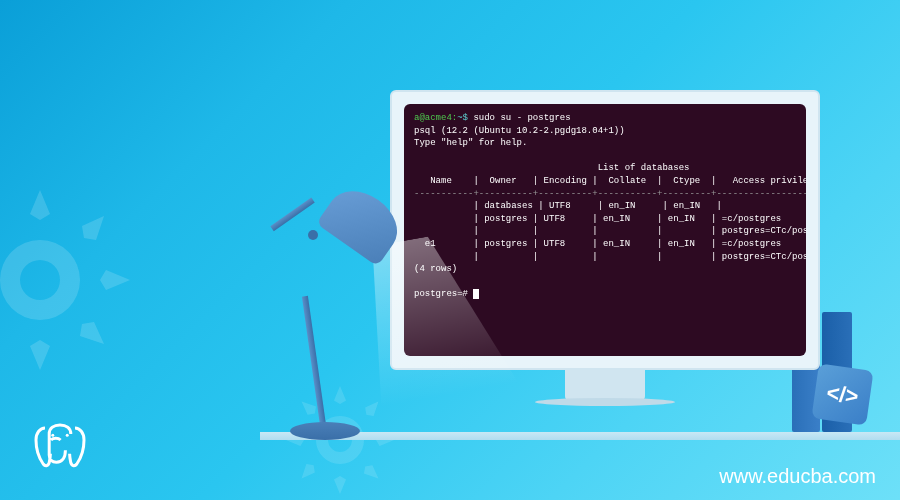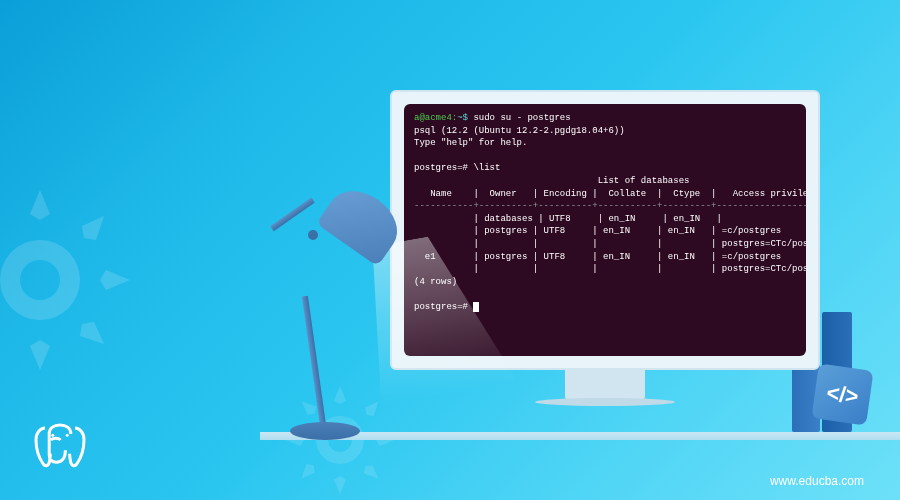--- a/index.html
+++ b/index.html
@@ -4,21 +4,21 @@
 <style>
 *{margin:0;padding:0;box-sizing:border-box}
 body{width:900px;height:500px;overflow:hidden;font-family:Arial,Helvetica,sans-serif;position:relative}
 .container{width:900px;height:500px;background:linear-gradient(135deg,#0a9fd8 0%,#1eb8e8 25%,#2ac6f0 50%,#4dd4f5 75%,#6de0f8 100%);position:relative;overflow:hidden}
 .title-section{position:absolute;top:40px;left:40px;z-index:10}
 .title{color:#fff;font-size:48px;font-weight:bold;letter-spacing:1px}
 .gear1{position:absolute;left:-60px;top:180px;width:200px;height:200px;opacity:0.15}
 .gear2{position:absolute;left:280px;top:380px;width:120px;height:120px;opacity:0.12}
 .pg-logo{position:absolute;left:30px;bottom:20px;z-index:10}
 .pg-logo svg{width:60px;height:60px}
-.watermark{position:absolute;right:36px;bottom:12px;color:#fff;font-size:12px;font-weight:500;z-index:10}
+.watermark{position:absolute;right:24px;bottom:12px;color:#fff;font-size:20px;font-weight:500;z-index:10}
 .desk{position:absolute;left:260px;right:0;bottom:60px;height:8px;background:linear-gradient(to bottom,#c8e8f5 0%,#b0ddf0 100%);z-index:3}
 .monitor{position:absolute;right:80px;top:90px;width:430px;height:310px;z-index:5}
 .m-bezel{width:430px;height:280px;background:#e8f4fa;border:2px solid #d0e5f0;border-radius:6px;padding:12px}
 .m-screen{width:100%;height:100%;background:#2d0a22;border-radius:6px;padding:8px 10px;font-family:'Courier New',monospace;font-size:9px;line-height:1.4;color:#fff;overflow:hidden}
 .m-stand{width:80px;height:30px;background:#d0e5f0;margin:0 auto;border-radius:0 0 4px 4px}
 .m-base{width:140px;height:8px;background:#c0dae8;margin:-2px auto 0;border-radius:50%}
 .t-green{color:#4ec94e}
 .t-cyan{color:#5ed4d4}
 .t-gray{color:#999}
 .cursor{display:inline-block;width:6px;height:10px;background:#fff;vertical-align:middle}
@@ -55,24 +55,23 @@
     <div class="lamp-arm"></div>
     <div class="lamp-joint"></div>
     <div class="lamp-pole"></div>
     <div class="lamp-base"></div>
   </div>
 
   <div class="monitor">
     <div class="m-bezel">
       <div class="m-screen">
         <div class="term-line"><span class="t-green">a@acme4:</span><span class="t-cyan">~$ </span><span>sudo su - postgres</span></div>
-        <div class="term-line">psql (12.2 (Ubuntu 12.2-2.pgdg18.04+6))</div>
+        <div class="term-line">psql (12.2 (Ubuntu 10.2-2.pgdg18.04+1))</div>
         <div class="term-line">Type "help" for help.</div>
         <div class="term-line">&nbsp;</div>
-        <div class="term-line"><span>postgres=# </span><span>\list</span></div>
         <div class="term-line">                                  List of databases</div>
         <div class="term-line">   Name    |  Owner   | Encoding |  Collate  |  Ctype  |   Access privileges</div>
         <div class="term-line t-gray">-----------+----------+----------+-----------+---------+-----------------------</div>
         <div class="term-line">           | databases | UTF8     | en_IN     | en_IN   |</div>
         <div class="term-line">           | postgres | UTF8     | en_IN     | en_IN   | =c/postgres          +</div>
         <div class="term-line">           |          |          |           |         | postgres=CTc/postgres+</div>
         <div class="term-line">  e1       | postgres | UTF8     | en_IN     | en_IN   | =c/postgres          +</div>
         <div class="term-line">           |          |          |           |         | postgres=CTc/postgres</div>
         <div class="term-line">(4 rows)</div>
         <div class="term-line">&nbsp;</div>

